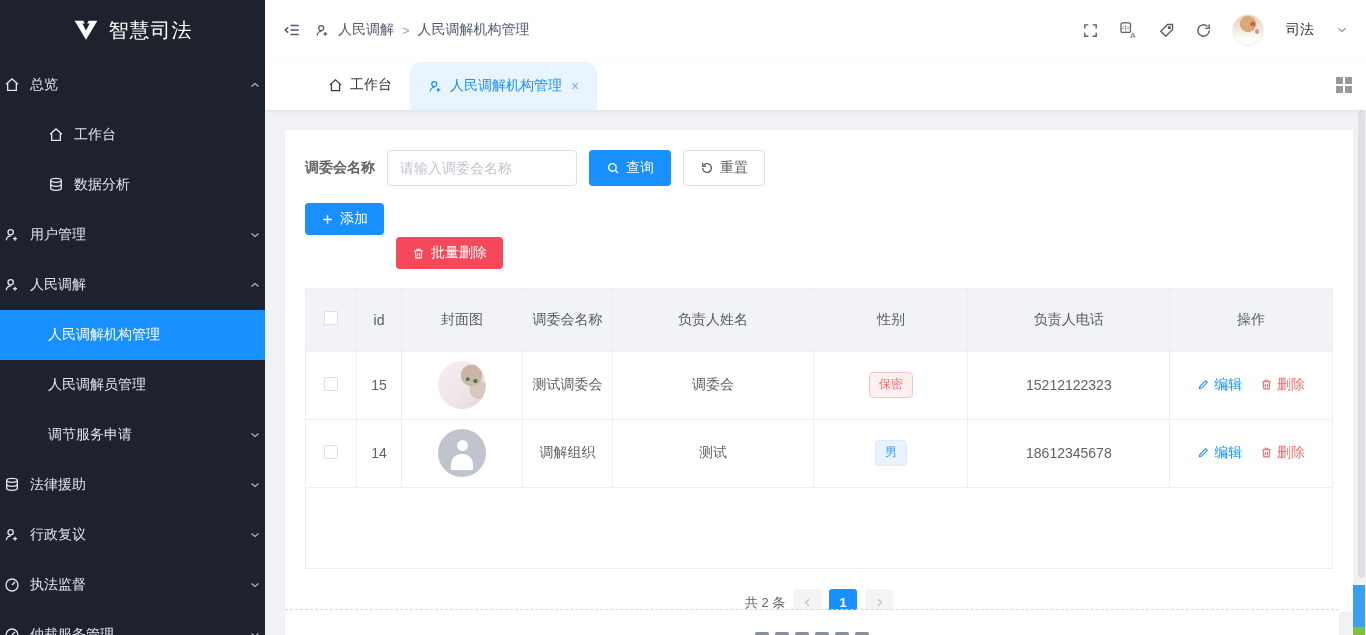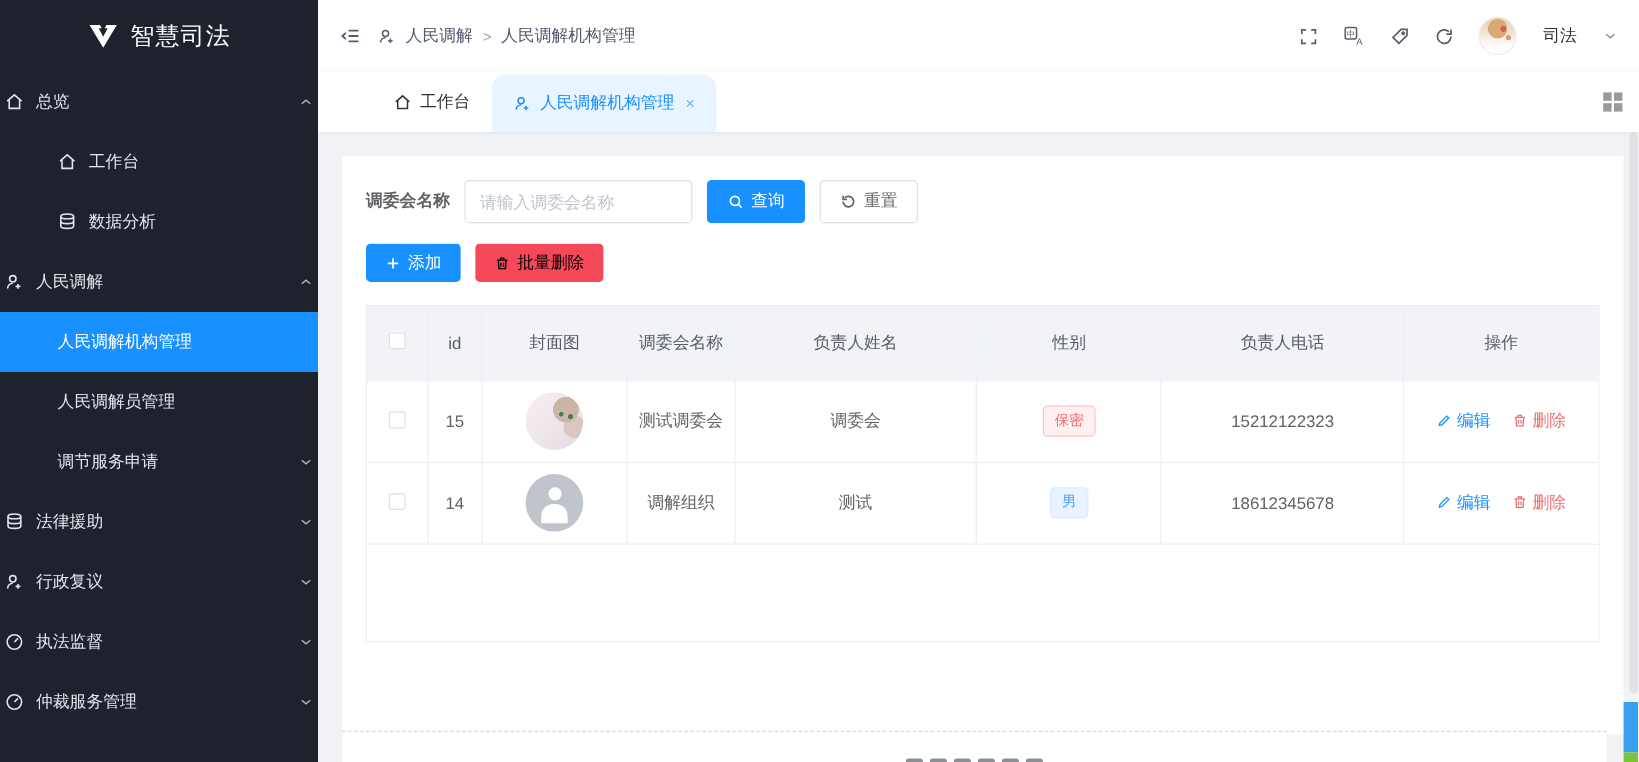--- a/index.html
+++ b/index.html
@@ -45,21 +45,21 @@
   .card { background:#fff; height:482px; padding:20px; position:relative; }
 
   
   .filter-row { display:flex; align-items:center; gap:12px; }
   .f-label { color:#606266; font-weight:bold; }
   .f-input { width:190px; height:36px; border:1px solid #dcdfe6; border-radius:4px; padding:0 12px; font-size:14px; color:#303133; outline:none; font-family:inherit; }
   .f-input::placeholder { color:#bfc4cd; }
   .btn { display:inline-flex; align-items:center; justify-content:center; gap:6px; height:36px; padding:0 16px; border-radius:4px; border:1px solid transparent; font-size:14px; cursor:pointer; font-family:inherit; }
   .btn-primary { background:#1890ff; color:#fff; }
   .btn-plain { background:#fff; border-color:#dcdfe6; color:#606266; }
-  .btn-danger { background:#f5485b; color:#000000; }
+  .btn-danger { background:#f5485b; color:#ffffff;margin-top:34px; }
   .btn-sm { height:32px; padding:0 15px; }
   .action-row { margin-top:17px; display:flex; gap:12px; }
 
   
   .table-wrap { margin-top:19px; border:1px solid #ebeef5; }
   table { border-collapse:collapse; width:100%; table-layout:fixed; }
   th,td { border-right:1px solid #ebeef5; border-bottom:1px solid #ebeef5; text-align:center; color:#606266; font-weight:normal; font-size:14px; padding:6px 8px; }
   th:last-child, td:last-child { border-right:none; }
   thead th { background:#f2f3f7; height:62px; color:#555b66; }
   tbody td { height:68px; background:#fff; }
@@ -130,20 +130,31 @@
         </svg>
       <span>工作台</span>
     </div>
     <div class="s-item s-sub">
       <svg class="ic" viewBox="0 0 24 24" fill="none" stroke="currentColor" stroke-width="2">
           <ellipse cx="12" cy="5" rx="8" ry="3"></ellipse>
           <path d="M4 5v6c0 1.7 3.6 3 8 3s8-1.3 8-3V5"></path>
           <path d="M4 11v6c0 1.7 3.6 3 8 3s8-1.3 8-3v-6"></path>
         </svg>
       <span>数据分析</span>
+    </div>
+    <div class="s-item">
+      <svg class="ic" viewBox="0 0 24 24" fill="none" stroke="currentColor" stroke-width="2">
+          <circle cx="10" cy="8" r="4"></circle>
+          <path d="M3.5 20c0-3.6 2.9-6.5 6.5-6.5"></path>
+          <path d="M16.5 14.5v6M13.5 17.5h6"></path>
+        </svg>
+      <span>用户管理</span>
+      <svg class="chev" viewBox="0 0 24 24" fill="none" stroke="currentColor" stroke-width="2.5">
+          <path d="M5 9l7 6 7-6"></path>
+        </svg>
     </div>
     <div class="s-item">
       <svg class="ic" viewBox="0 0 24 24" fill="none" stroke="currentColor" stroke-width="2">
           <circle cx="10" cy="8" r="4"></circle>
           <path d="M3.5 20c0-3.6 2.9-6.5 6.5-6.5"></path>
           <path d="M16.5 14.5v6M13.5 17.5h6"></path>
         </svg>
       <span>人民调解</span>
       <svg class="chev" viewBox="0 0 24 24" fill="none" stroke="currentColor" stroke-width="2.5">
           <path d="M5 15l7-6 7 6"></path>
@@ -380,20 +391,34 @@
                       </svg>
                     <span>删除</span>
                   </span>
                 </td>
               </tr>
             </tbody>
           </table>
           <div class="empty-body"></div>
         </div>
 
+        <div class="pager">
+          <span>共 2 条</span>
+          <span class="pg-btn">
+            <svg class="ic" style="width:11px;height:11px" viewBox="0 0 24 24" fill="none" stroke="currentColor" stroke-width="3">
+                <path d="M15 5l-7 7 7 7"></path>
+              </svg>
+          </span>
+          <span class="pg-btn pg-cur">1</span>
+          <span class="pg-btn">
+            <svg class="ic" style="width:11px;height:11px" viewBox="0 0 24 24" fill="none" stroke="currentColor" stroke-width="3">
+                <path d="M9 5l7 7-7 7"></path>
+              </svg>
+          </span>
+        </div>
 
       </div>
     </div>
   </div>
 
   <div class="card-divider"></div>
   <div class="footer-strip">
     <div class="footer-clip">
         <i></i>
         <i></i>

